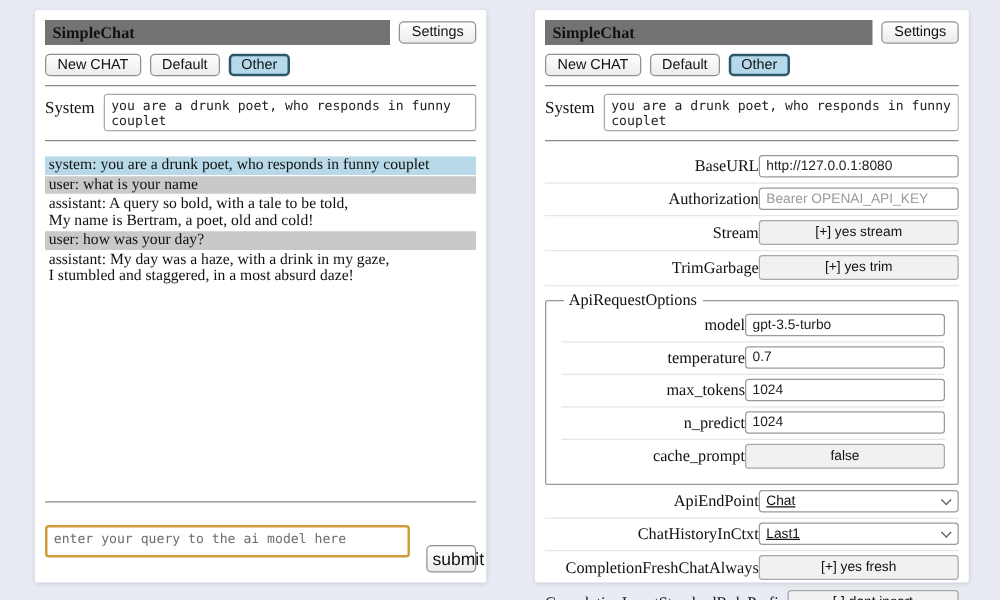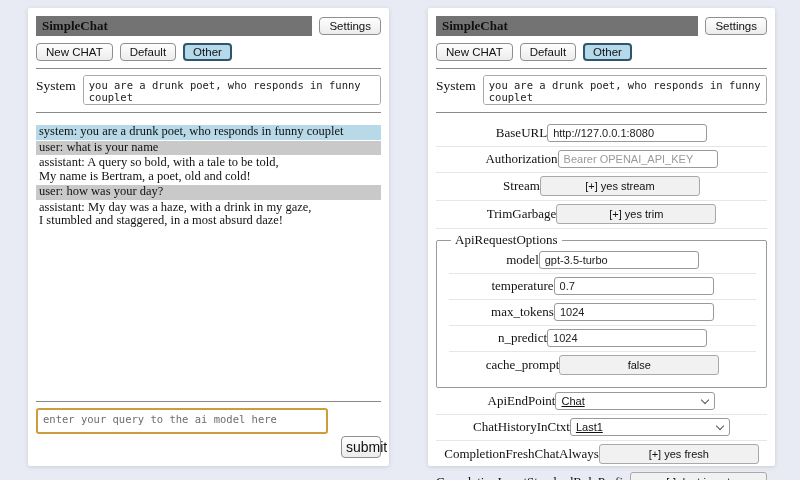--- a/index.html
+++ b/index.html
@@ -45,30 +45,30 @@
 
   .chat-area { flex: 1; margin-top: 6px; overflow: hidden; }
   .msg {
     font-size: 12.5px; line-height: 13.5px; color: #111;
     padding: 0px 3px 1px 3px; margin-bottom: 1px; white-space: pre-line;
   }
   .msg.system    { background: #b7d9e8; }
   .msg.user      { background: #c9c9c9; }
   .msg.assistant { background: #ffffff; }
 
-  .query-row { display: flex; gap: 13px; align-items: flex-start; }
+  .query-row { display: flex; gap: 13px; align-items: center; }
   textarea.query-ta { flex: 1; height: 26px; }
   textarea.query-ta::placeholder { color: #6d6d6d; }
   .panel.left textarea.query-ta { border: 2px solid #cf9c3c; }
   .submit-btn { width: 40px; font-size: 14px; padding: 2px 4px; margin-top: 28px; }
 
   
   .settings-form { flex: 1; margin-top: 2px; font-size: 13px; color: #111; }
   .srow {
-    display: flex; align-items: center; justify-content: center;
+    display: flex; align-items: center; justify-content: flex-end;
     padding: 3px 0 4px 0; border-bottom: 1px solid #e6e6e6; min-height: 22px;
   }
   .srow:last-child { border-bottom: none; }
   .ctl-input, .ctl-btn, .ctl-select { width: 160px; }
   .ctl-input {
     font-family: "Liberation Sans", sans-serif; font-size: 11px;
     border: 1px solid #9a9a9a; border-radius: 3px; padding: 2px 5px;
     color: #222; outline: none;
   }
   .ctl-input::placeholder { color: #9a9a9a; }

